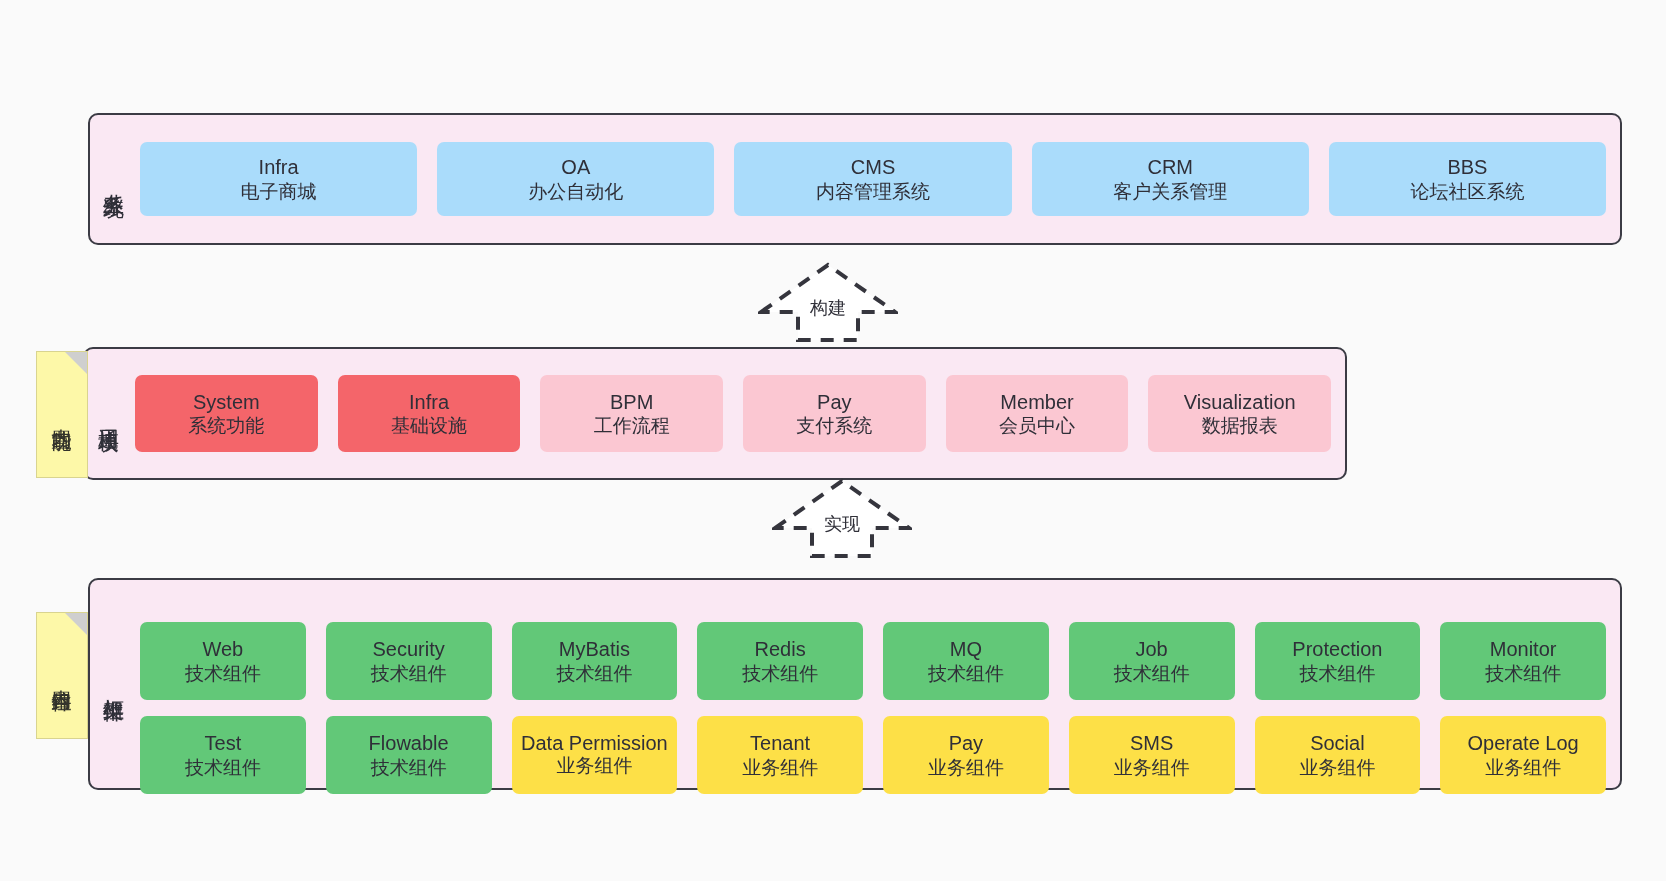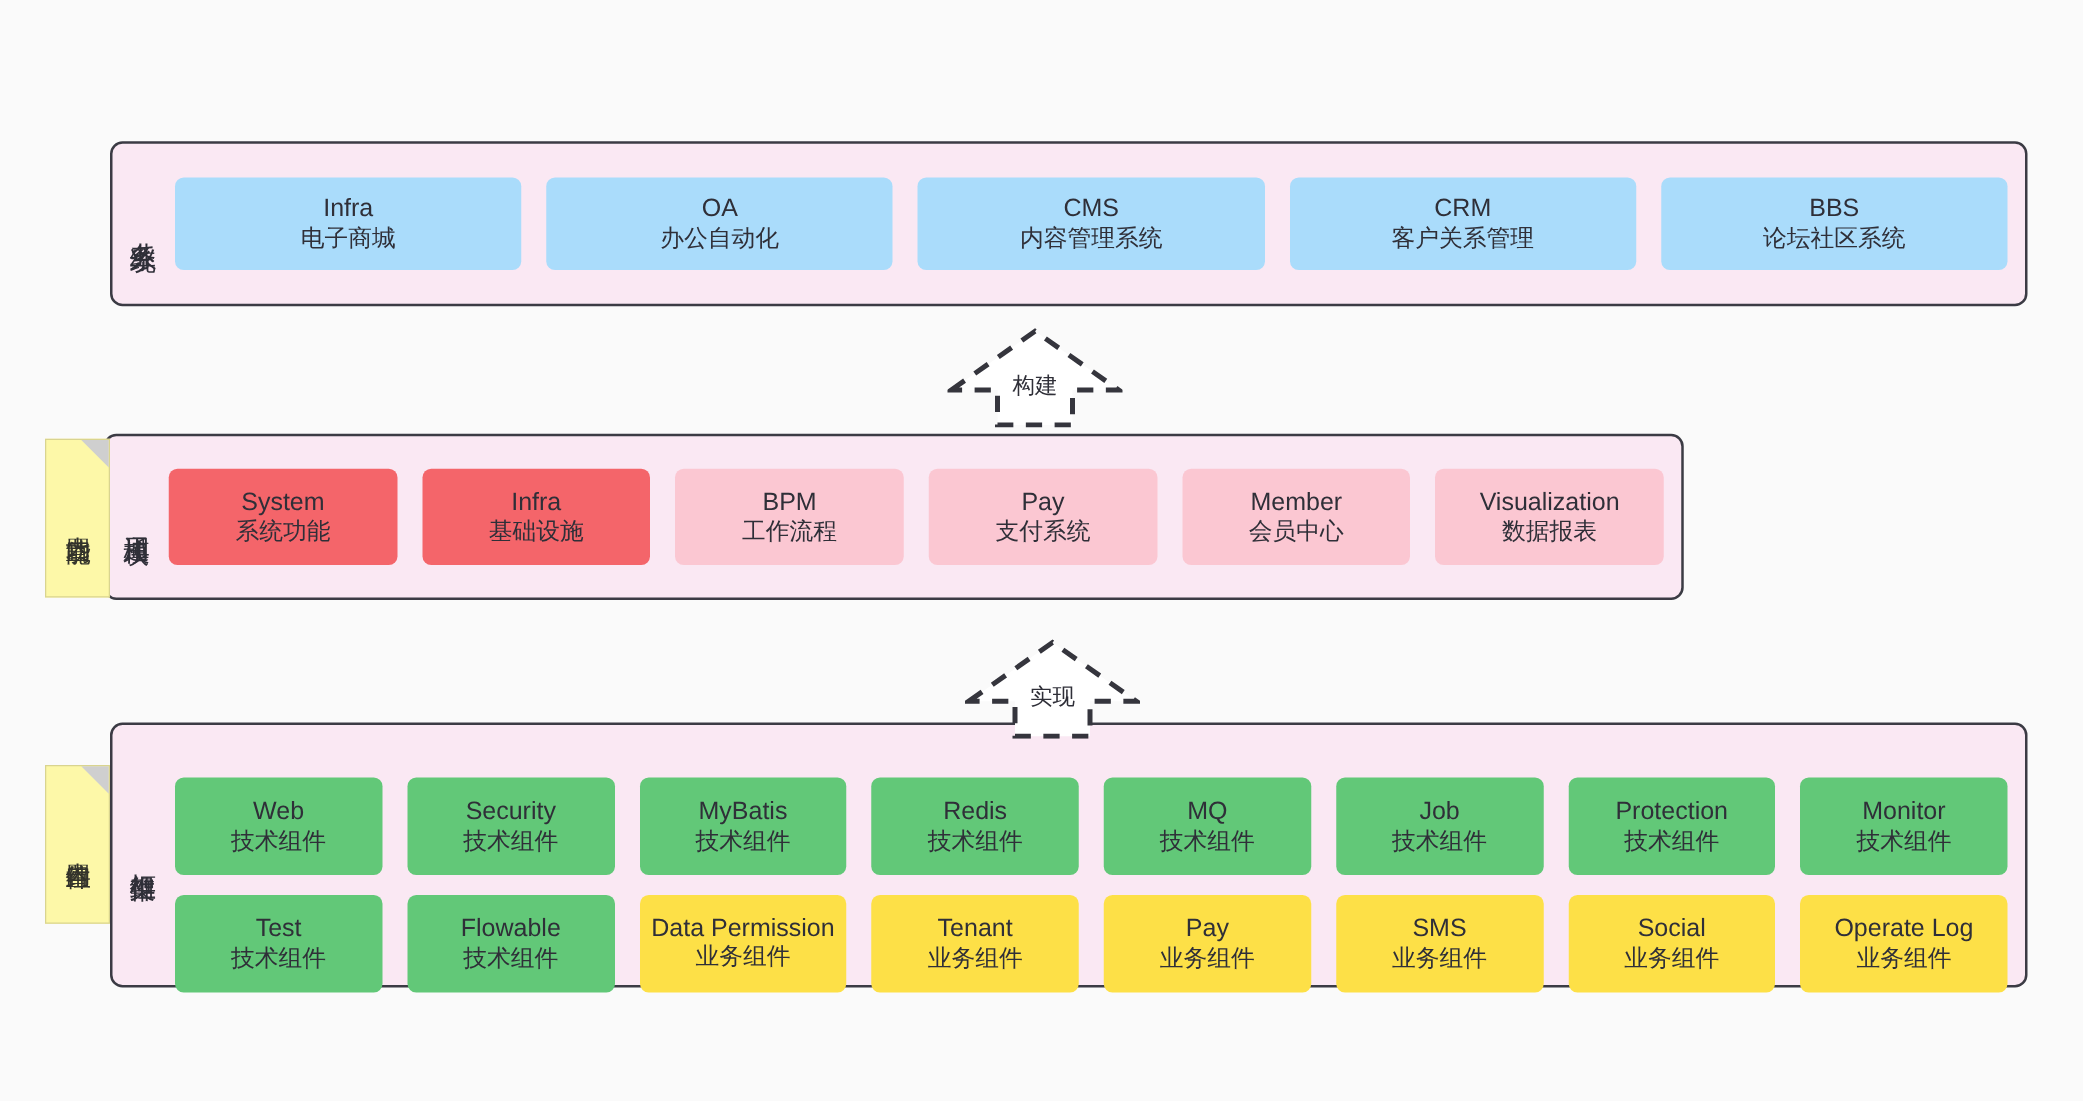--- a/index.html
+++ b/index.html
@@ -183,21 +183,21 @@
           <span class="cn">会员中心</span>
         </div>
         <div class="box pinklt">
           <span class="en">Visualization</span>
           <span class="cn">数据报表</span>
         </div>
       </div>
     </div>
   </div>
 
-  <div class="arrow-wrap" style="left:772px; top:511px; width:140px; height:80px;font-family:Liberation Mono, monospace;">
+  <div class="arrow-wrap" style="left:772px; top:478px; width:140px; height:80px;font-family:Liberation Mono, monospace;">
     <svg width="140" height="80" viewBox="0 0 140 80">
       <path d="M 3 50 L 70 3 L 137 50 L 100 50 L 100 78 L 40 78 L 40 50 Z" fill="#ffffff" stroke="#35353d" stroke-width="4" stroke-dasharray="13 10" stroke-linejoin="miter"></path>
     </svg>
     <span class="arrow-label" style="top:34px;">实现</span>
   </div>
 
   <div class="note" style="left:36px; top:612px; width:52px; height:127px;">
     <span>内置组件</span>
   </div>
 

